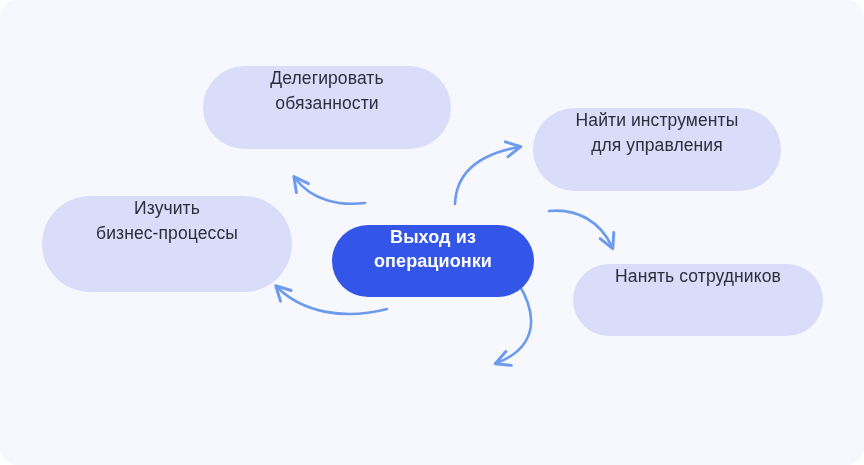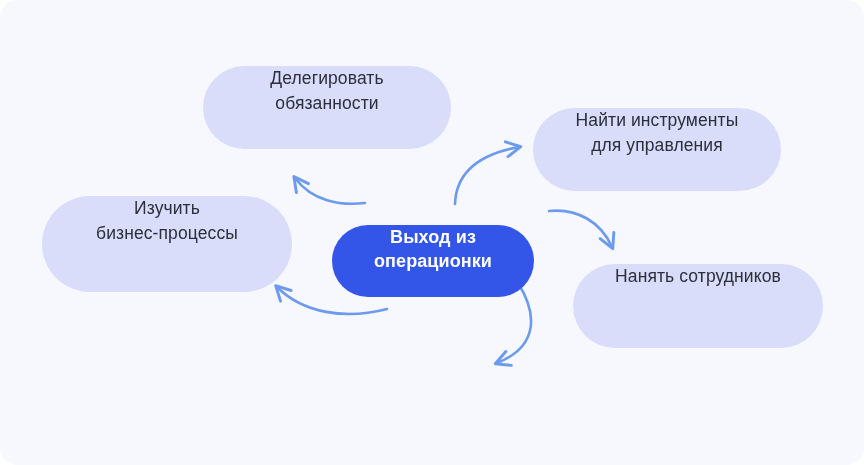--- a/index.html
+++ b/index.html
@@ -56,21 +56,21 @@
     color: #ffffff;
     font-size: 18px;
     font-weight: 700;
     line-height: 1.35;
     letter-spacing: 0.1px;
   }
 
   
   #node-delegate        { left: 203px; top: 66px;  width: 248px; height: 83px; }
   #node-tools           { left: 533px; top: 108px; width: 248px; height: 83px; }
-  #node-hire            { left: 573px; top: 264px; width: 250px; height: 84px; }
+  #node-hire            { left: 573px; top: 264px; width: 250px; height: 72px; }
   #node-kpi             { left: 224px; top: 317px; width: 249px; height: 82px; }
   #node-processes       { left: 42px;  top: 196px; width: 250px; height: 96px; }
   #node-central         { left: 332px; top: 203px; width: 202px; height: 72px; margin-top: 22px; }
 </style>
 </head>
 <body>
 
 <div id="canvas">
 
   <svg id="arrow-layer" viewBox="0 0 864 465" width="864" height="465" xmlns="http://www.w3.org/2000/svg">

